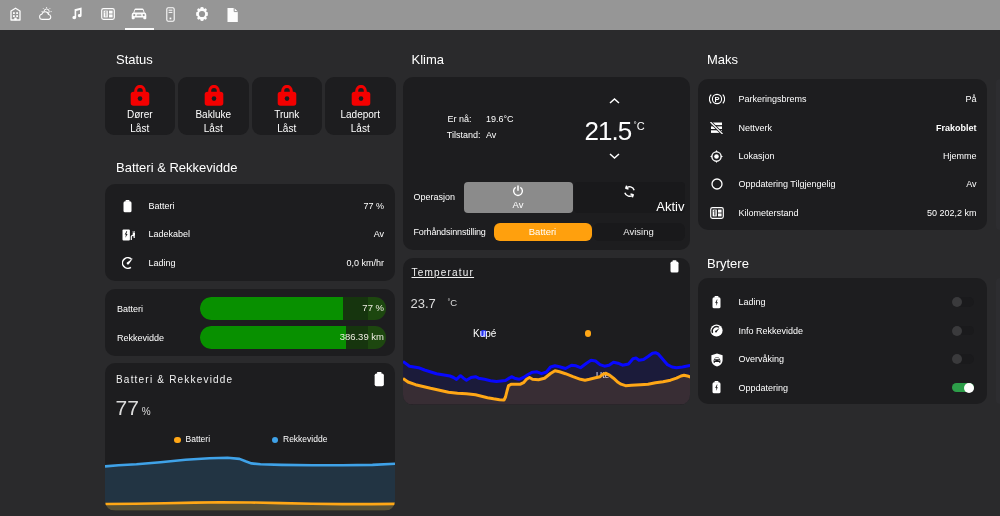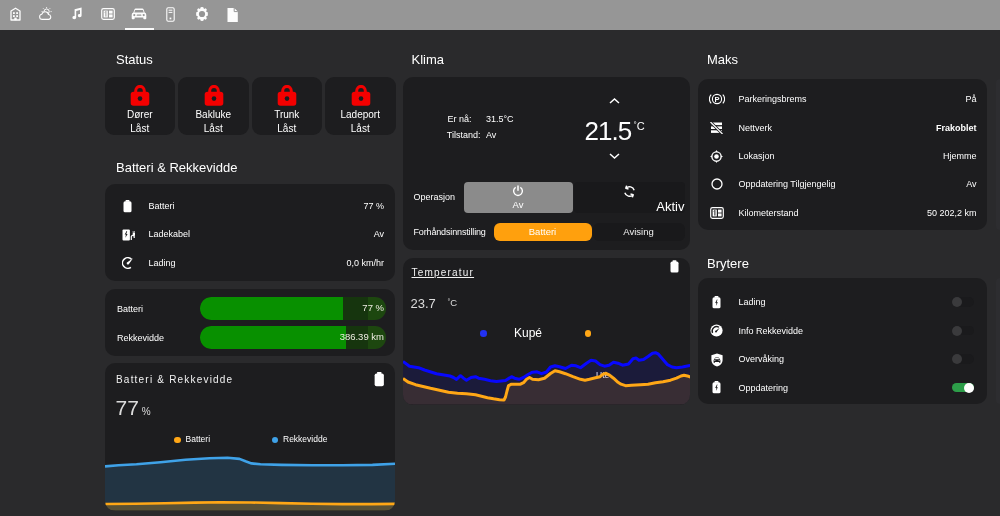--- a/index.html
+++ b/index.html
@@ -186,21 +186,21 @@
       <path d="M0,20.4 L13.5,19.2 L31.5,18.3 L55.5,16.2 L80.5,13.8 L104.5,12.3 L122.5,11.7 L134.5,12.9 L140.5,15.3 L146.5,17.4 L155.5,18.3 L176.5,18.9 L207.5,19.2 L237.5,19.2 L267.5,18.9 L290,17.7" fill="none" stroke="#3fa2e8" stroke-width="2.6" stroke-linejoin="round"></path>
       <path d="M0,58 L30,57.8 L60,57.3 L90,56.6 L116,56.2 L146,56.5 L176,57.1 L207,57.7 L237,58.1 L267,58.1 L290,57.9" fill="none" stroke="#ffa716" stroke-width="2.6" stroke-linejoin="round"></path>
     </svg>
     </div>
   </div>
 
   <div class="h1" style="left:411.5px;top:51.5px;">Klima</div>
   <div class="card" style="left:402.5px;top:76.5px;width:287.5px;height:173px;"></div>
   <div id="klima">
     <div class="lbl" style="left:447.5px;top:112.5px;line-height:12px;">Er nå:</div>
-    <div class="lbl" style="left:486px;top:112.5px;line-height:12px;">31.5°C</div>
+    <div class="lbl" style="left:486px;top:112.5px;line-height:12px;">19.6°C</div>
     <div class="lbl" style="left:446.8px;top:129.2px;line-height:12px;">Tilstand:</div>
     <div class="lbl" style="left:486px;top:129.2px;line-height:12px;">Av</div>
     <svg class="abs" style="left:608.5px;top:97.5px;" width="11" height="6">
         <path d="M1,5 L5.5,1 L10,5" fill="none" stroke="#fff" stroke-width="1.5"></path>
       </svg>
     <div class="abs" style="left:584.5px;top:116px;color:#fff;font-size:26px;line-height:30px;letter-spacing:-1px;">21.5</div>
     <div class="abs" style="left:633.5px;top:120px;color:#fff;font-size:11px;"><span style="font-size:8px;vertical-align:3px;">°</span>C</div>
     <svg class="abs" style="left:608.5px;top:152.5px;" width="11" height="6">
         <path d="M1,1 L5.5,5 L10,1" fill="none" stroke="#fff" stroke-width="1.5"></path>
       </svg>
@@ -228,21 +228,21 @@
 
   <div class="card" style="left:402.5px;top:257.5px;width:287.5px;height:147px;overflow:hidden;"></div>
   <div id="tempcard">
     <div class="ls-title" style="left:411.5px;top:267px;line-height:12px;text-decoration:underline;">Temperatur</div>
     <svg class="abs" style="left:670px;top:260px;" width="9" height="13.5" viewBox="0 0 9 13">
         <use href="#batt"></use>
       </svg>
     <div class="abs" style="left:410.5px;top:292.5px;color:#dcdcdc;font-size:13px;line-height:22px;">23.7</div>
     <div class="abs" style="left:447.5px;top:297px;color:#dcdcdc;font-size:9.5px;"><span style="font-size:7px;vertical-align:2px;">°</span>C</div>
     <div class="abs" style="left:480.1px;top:330.4px;width:6.6px;height:6.6px;border-radius:50%;background:#2231f2;"></div>
-    <div class="abs" style="left:514px;top:328.2px;color:#fff;font-size:12px;line-height:11px;text-align:right;">Kupé</div>
+    <div class="abs" style="left:473px;top:328.2px;color:#fff;font-size:10px;line-height:11px;text-align:right;">Kupé</div>
     <div class="abs" style="left:584.7px;top:330.4px;width:6.6px;height:6.6px;border-radius:50%;background:#ffa716;"></div>
     <div class="abs" style="left:596px;top:328.2px;color:#fff;font-size:8.5px;line-height:11px;margin-top:42px;">Ute</div>
     <div class="abs" style="left:402.5px;top:257.5px;width:287.5px;height:147px;border-radius:10px;overflow:hidden;">
       <svg class="abs" style="left:0;top:82.5px;" width="287.5" height="64.5" viewBox="0 0 287.5 64.5">
         <path d="M0,21.5 L6.5,26.2 L15.5,27.7 L21.5,30 L33.5,33.7 L47,36 L50.5,37.5 L53.5,39.4 L57.5,35.7 L60.5,38.2 L63.5,40.2 L68,37.5 L72.5,36.7 L75.5,38.2 L81.5,39.3 L87.5,40.8 L93.5,41.5 L102.5,40.5 L108.5,36.7 L111.5,38.2 L116,39.3 L120.5,37.5 L125,34.5 L129.5,32.2 L134,31.8 L138.5,33.7 L143.5,32 L147.5,27 L152,25.8 L156.5,26.7 L162.5,28.5 L168.5,25.2 L173,25.8 L177.5,27.7 L183.5,23.2 L188,20.2 L192.5,21 L197,24.7 L201.5,26.2 L206,25.2 L210.5,22.2 L215,23.2 L219.5,25.2 L225.5,24 L230,18.7 L233,18 L236,20.2 L240.5,19.5 L245,16.5 L249.5,13.2 L252.5,12.7 L255.5,14.2 L260,19.5 L264.5,24.7 L269,27 L273.5,27.7 L279.5,27 L285.5,25.8 L287.5,25.5 L287.5,64.5 L0,64.5 Z" fill="rgba(16,16,255,0.12)"></path>
         <path d="M0,38.5 L5,42 L12.5,44.7 L20,46.5 L27.5,48.3 L36.5,50.2 L45.5,52.2 L54.5,53.2 L63.5,53.7 L72.5,54.7 L78.5,56.2 L84.5,57.7 L90.5,58.8 L96.5,59.7 L101,60 L102.5,57 L104,51 L105.5,45.7 L108.5,44.2 L117.5,44.2 L120.5,42.7 L123.5,39.3 L126.5,37.5 L129.5,39.3 L135.5,39.7 L141.5,38.2 L147.5,33.5 L152,30.7 L156.5,31.8 L162.5,33.7 L170,36.7 L177.5,39.3 L182,40.2 L186.5,39.3 L192.5,37.8 L197,36.7 L200,34.2 L203,33.3 L206,34.8 L210.5,38.2 L215,42.3 L218,44.2 L222.5,45.7 L228.5,45.3 L237.5,44.7 L245,44.2 L252.5,42.7 L260,41.7 L267.5,40.2 L273.5,38.2 L278,36 L281,35.2 L285.5,36.3 L287.5,37 L287.5,64.5 L0,64.5 Z" fill="rgba(255,167,17,0.13)"></path>
         <path id="tb" d="M0,21.5 L6.5,26.2 L15.5,27.7 L21.5,30 L33.5,33.7 L47,36 L50.5,37.5 L53.5,39.4 L57.5,35.7 L60.5,38.2 L63.5,40.2 L68,37.5 L72.5,36.7 L75.5,38.2 L81.5,39.3 L87.5,40.8 L93.5,41.5 L102.5,40.5 L108.5,36.7 L111.5,38.2 L116,39.3 L120.5,37.5 L125,34.5 L129.5,32.2 L134,31.8 L138.5,33.7 L143.5,32 L147.5,27 L152,25.8 L156.5,26.7 L162.5,28.5 L168.5,25.2 L173,25.8 L177.5,27.7 L183.5,23.2 L188,20.2 L192.5,21 L197,24.7 L201.5,26.2 L206,25.2 L210.5,22.2 L215,23.2 L219.5,25.2 L225.5,24 L230,18.7 L233,18 L236,20.2 L240.5,19.5 L245,16.5 L249.5,13.2 L252.5,12.7 L255.5,14.2 L260,19.5 L264.5,24.7 L269,27 L273.5,27.7 L279.5,27 L285.5,25.8 L287.5,25.5" fill="none" stroke="#0808ff" stroke-width="3" stroke-linejoin="round"></path>
         <path id="to" d="M0,38.5 L5,42 L12.5,44.7 L20,46.5 L27.5,48.3 L36.5,50.2 L45.5,52.2 L54.5,53.2 L63.5,53.7 L72.5,54.7 L78.5,56.2 L84.5,57.7 L90.5,58.8 L96.5,59.7 L101,60 L102.5,57 L104,51 L105.5,45.7 L108.5,44.2 L117.5,44.2 L120.5,42.7 L123.5,39.3 L126.5,37.5 L129.5,39.3 L135.5,39.7 L141.5,38.2 L147.5,33.5 L152,30.7 L156.5,31.8 L162.5,33.7 L170,36.7 L177.5,39.3 L182,40.2 L186.5,39.3 L192.5,37.8 L197,36.7 L200,34.2 L203,33.3 L206,34.8 L210.5,38.2 L215,42.3 L218,44.2 L222.5,45.7 L228.5,45.3 L237.5,44.7 L245,44.2 L252.5,42.7 L260,41.7 L267.5,40.2 L273.5,38.2 L278,36 L281,35.2 L285.5,36.3 L287.5,37" fill="none" stroke="#ffa716" stroke-width="3" stroke-linejoin="round"></path>
       </svg>
     </div>

